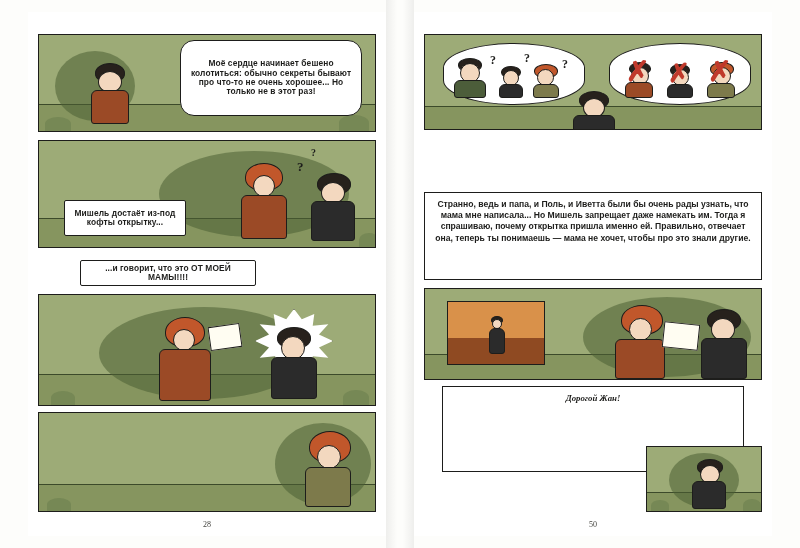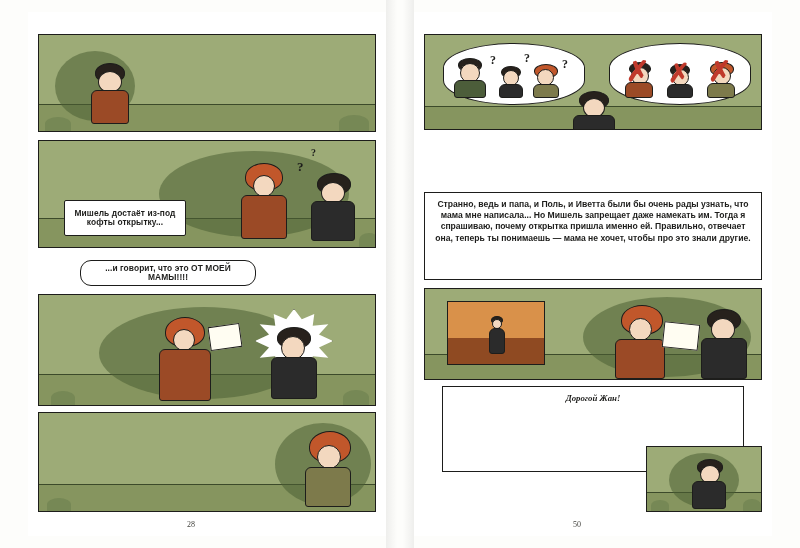--- a/index.html
+++ b/index.html
@@ -92,20 +92,21 @@
   .letter .hdr {
     display: block;
     font-weight: bold;
     margin-bottom: 2px;
   }
   .folio {
     position: absolute;
     font-size: 8px;
     color: #44443f;
     font-family: "Liberation Serif", serif;
+    text-align: center;
     width: 40px;
   }
 
   
   .fig { position: absolute; }
   .hair, .head, .body, .limb, .blob {
     position: absolute;
     box-sizing: border-box;
   }
   .head {
@@ -187,20 +188,21 @@
       <div class="ground" style="height:26px;"></div>
       <div class="blob" style="left:16px; top:16px; width:80px; height:70px;"></div>
       <div class="fig" style="left:44px; top:28px; width:60px; height:62px;">
         <div class="hair dark" style="left:12px; top:0; width:30px; height:20px;"></div>
         <div class="head" style="left:15px; top:8px; width:24px; height:22px;"></div>
         <div class="body rust" style="left:8px; top:27px; width:38px; height:34px;"></div>
       </div>
       <div class="grass" style="left:6px; bottom:0; width:26px; height:14px;"></div>
       <div class="grass" style="left:300px; bottom:0; width:30px; height:16px;"></div>
     </div>
+    <div class="balloon round" style="left:152px; top:28px; width:182px; height:76px; display:flex; align-items:center; justify-content:center;">Моё сердце начинает бешено колотиться: обычно секреты бывают про что-то не очень хорошее... Но только не в этот раз!</div>
 
     <div class="panel" style="left:10px; top:128px; width:338px; height:108px;">
       <div class="ground" style="height:28px;"></div>
       <div class="blob" style="left:120px; top:10px; width:190px; height:86px;"></div>
 
       <div class="fig" style="left:196px; top:22px; width:70px; height:78px;">
         <div class="hair red" style="left:10px; top:0; width:38px; height:28px;"></div>
         <div class="head" style="left:18px; top:12px; width:22px; height:22px;"></div>
         <div class="body rust" style="left:6px; top:32px; width:46px; height:44px;"></div>
       </div>
@@ -209,21 +211,21 @@
         <div class="hair dark" style="left:10px; top:0; width:34px; height:22px;"></div>
         <div class="head" style="left:14px; top:9px; width:24px; height:22px;"></div>
         <div class="body dark" style="left:4px; top:28px; width:44px; height:40px;"></div>
       </div>
       <div class="qmark" style="left:258px; top:18px; font-size:13px;">?</div>
       <div class="qmark" style="left:272px; top:6px; font-size:10px;">?</div>
       <div class="grass" style="left:320px; bottom:0; width:20px; height:14px;"></div>
     </div>
     <div class="balloon sq" style="left:36px; top:188px; width:122px; height:36px; display:flex; align-items:center; justify-content:center;">Мишель достаёт из-под кофты открытку...</div>
 
-    <div class="balloon sq" style="left:52px; top:248px; width:176px; height:26px; display:flex; align-items:center; justify-content:center;border-radius:11px;">...и говорит, что это ОТ МОЕЙ МАМЫ!!!!</div>
+    <div class="balloon sq" style="left:52px; top:248px; width:176px; height:26px; display:flex; align-items:center; justify-content:center;">...и говорит, что это ОТ МОЕЙ МАМЫ!!!!</div>
 
     <div class="panel" style="left:10px; top:282px; width:338px; height:112px;">
       <div class="ground" style="height:30px;"></div>
       <div class="blob" style="left:60px; top:12px; width:210px; height:92px;"></div>
 
       <div class="fig" style="left:118px; top:22px; width:86px; height:86px;">
         <div class="hair red" style="left:8px; top:0; width:40px; height:30px;"></div>
         <div class="head" style="left:16px; top:12px; width:22px; height:22px;"></div>
         <div class="body rust" style="left:2px; top:32px; width:52px; height:52px;"></div>
       </div>

